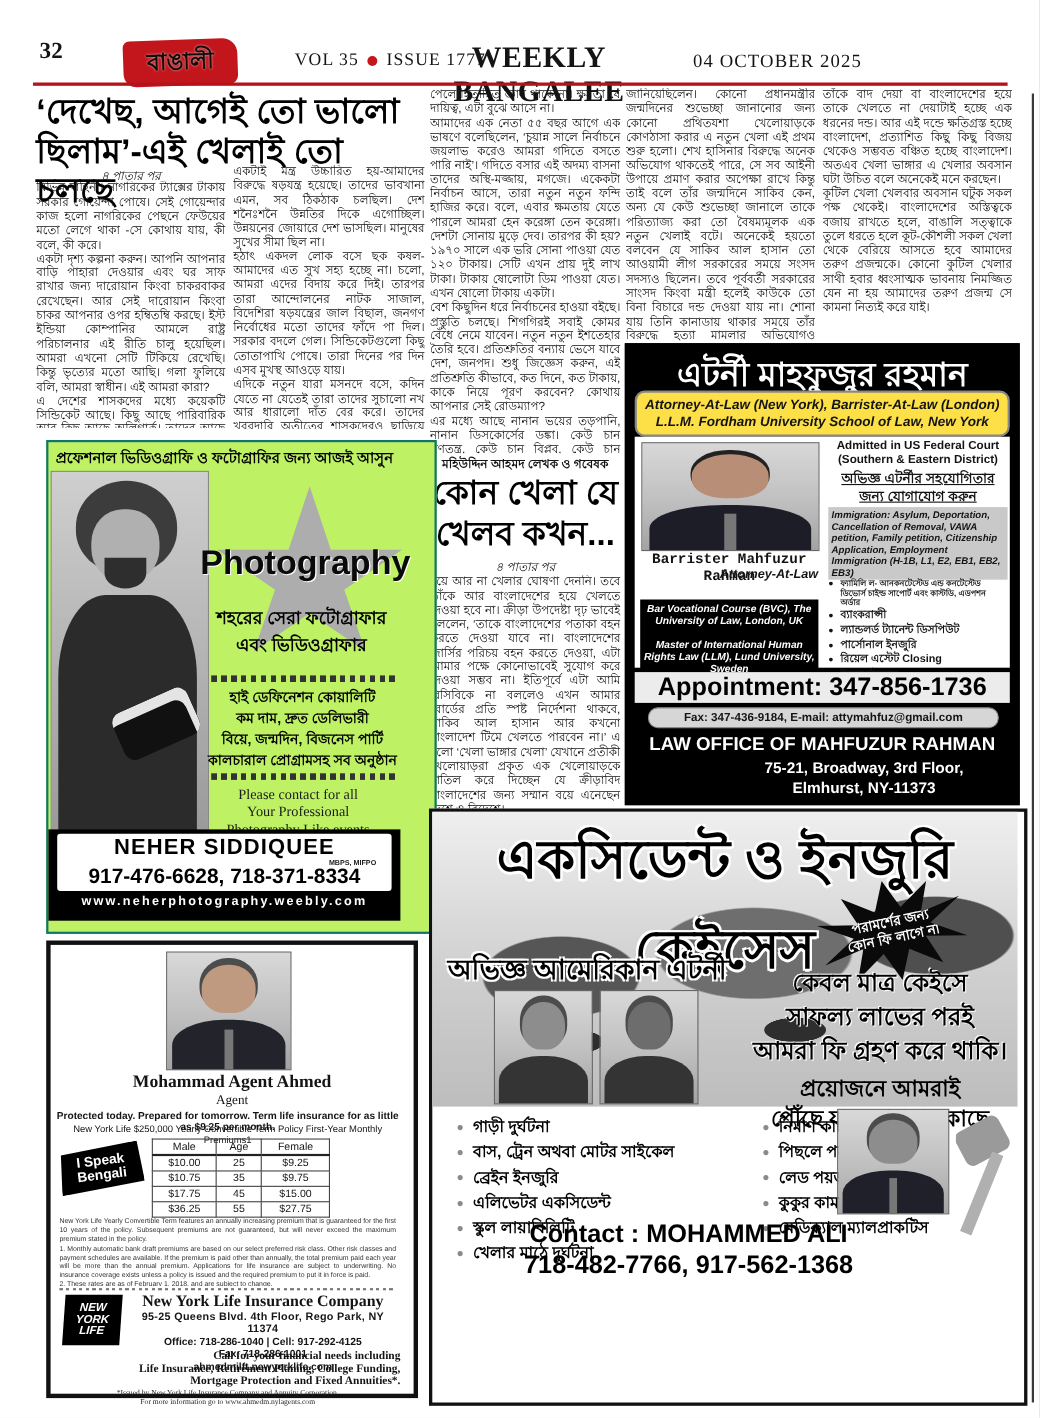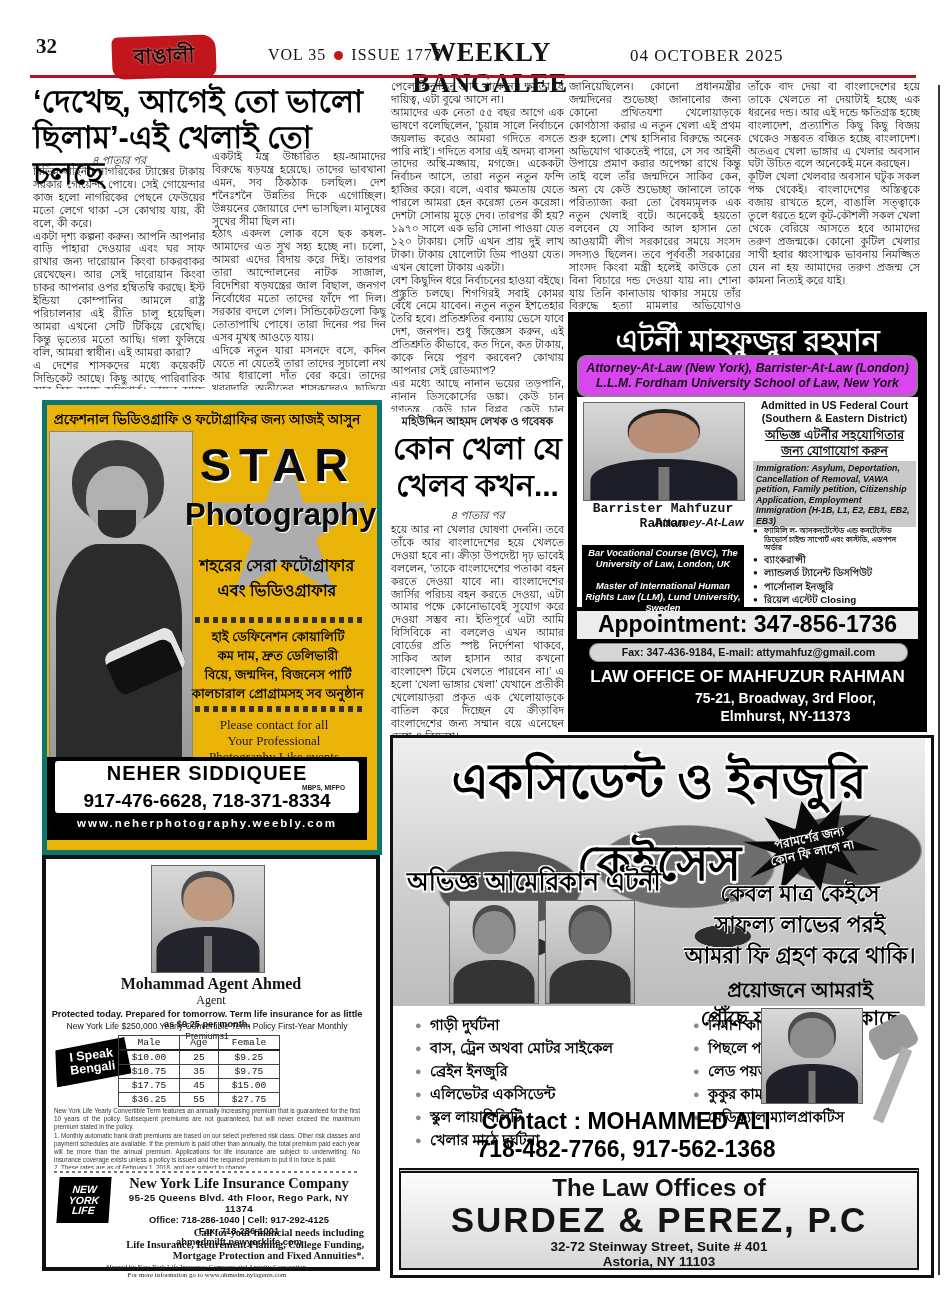--- a/index.html
+++ b/index.html
@@ -33,21 +33,21 @@
   .c4{left:569px;top:80px;width:172px;height:230px;}
   .c5{left:748px;top:80px;width:172px;height:230px;}
   
   .portrait{overflow:hidden;background:linear-gradient(180deg,#d8d8d8 0%,#bfbfbf 55%,#a3a3a3 100%);border:1px solid #666;}
   .portrait .phead{position:absolute;left:50%;top:10%;width:44%;height:42%;transform:translateX(-50%);
         background:#8d8d8d;border-radius:48% 48% 42% 42%;box-shadow:0 -4px 0 2px #4c4c4c;}
   .portrait .pbody{position:absolute;left:50%;bottom:-6%;width:92%;height:48%;transform:translateX(-50%);
         background:#343434;border-radius:46% 46% 0 0;}
   .portrait .ptie{position:absolute;left:50%;bottom:0;width:7%;height:34%;transform:translateX(-50%);background:#777;}
   
-  .star-ad{left:42px;top:400px;width:330px;height:445px;border:5px solid #0f766e;background:#eab308;}
+  .star-ad{left:42px;top:400px;width:330px;height:445px;border:2px solid #0f766e;background:#bef264;padding-left:21px;}
   .star-top{left:6px;top:4px;width:308px;text-align:center;font-weight:800;font-size:13.5px;color:#000;}
   .star-photo{left:2px;top:26px;width:142px;height:326px;background:linear-gradient(180deg,#cfcfcf,#9a9a9a);overflow:hidden;border:1px solid #888;}
   .star-photo .hair{position:absolute;left:22px;top:8px;width:92px;height:84px;background:#3c3c3c;border-radius:50% 50% 46% 46%;}
   .star-photo .face{position:absolute;left:36px;top:34px;width:62px;height:66px;background:#b0b0b0;border-radius:46%;}
   .star-photo .beard{position:absolute;left:48px;top:78px;width:38px;height:28px;background:#2e2e2e;border-radius:0 0 50% 50%;}
   .star-photo .torso{position:absolute;left:6px;top:112px;width:126px;height:220px;background:#2b2b2b;border-radius:34% 34% 0 0;}
   .star-photo .lens{position:absolute;left:58px;top:206px;width:74px;height:46px;background:#111;border-radius:10px;transform:rotate(-24deg);box-shadow:-6px 10px 0 0 #e4e4e4 inset;}
   .star-shape{left:150px;top:40px;width:175px;height:165px;background:#adadad;
       clip-path:polygon(50% 0%,61% 35%,98% 35%,68% 57%,79% 91%,50% 70%,21% 91%,32% 57%,2% 35%,39% 35%);}
   .star-word{left:142px;top:32px;width:178px;text-align:center;font-size:47px;font-weight:900;letter-spacing:8px;color:#0a0a0a;text-shadow:2px 2px 0 #fff;}
@@ -60,21 +60,21 @@
   .star-en{left:134px;top:312px;width:186px;text-align:center;font-family:"Liberation Serif",serif;font-size:13px;line-height:16.2px;white-space:pre-line;color:#1a1a1a;}
   .star-band{left:0px;top:352px;width:320px;height:83px;background:#000;}
   .star-white{position:absolute;left:8px;top:4px;width:304px;height:52px;background:#fff;border-radius:3px;}
   .star-name{position:absolute;left:0;top:1px;width:100%;text-align:center;font-size:20px;font-weight:900;letter-spacing:1px;color:#000;}
   .star-cred{position:absolute;right:14px;top:23px;font-size:6.5px;font-weight:bold;color:#222;}
   .star-phones{position:absolute;left:0;top:29px;width:100%;text-align:center;font-size:19px;font-weight:900;color:#000;}
   .star-web{position:absolute;left:0;top:60px;width:100%;text-align:center;color:#fff;font-size:11.5px;font-weight:bold;letter-spacing:2px;}
   
   .atty-ad{left:568px;top:312px;width:357px;height:418px;background:#000;border:1px solid #000;}
   .atty-title{left:0;top:4px;width:100%;text-align:center;color:#fff;font-size:30px;font-weight:800;}
-  .atty-box1{left:8px;top:42px;width:337px;height:38px;background:#d946ef;border:2px solid #888;border-radius:9px;
+  .atty-box1{left:8px;top:42px;width:337px;height:38px;background:#fde047;border:2px solid #888;border-radius:9px;
              display:flex;flex-direction:column;justify-content:center;text-align:center;font-style:italic;font-weight:bold;font-size:12.3px;line-height:15px;}
   .atty-panel{left:8px;top:84px;width:341px;height:210px;background:#fff;}
   .atty-photo{left:6px;top:5px;width:160px;height:97px;}
   .atty-photo .phead{background:#b98e76;box-shadow:0 -3px 0 1px #222;}
   .atty-photo .pbody{background:#1d1d28;}
   .atty-name{left:0;top:104px;width:172px;text-align:center;font-weight:800;font-size:13px;font-family:Liberation Mono, monospace;}
   .atty-role{left:0;top:119px;width:172px;text-align:center;font-style:italic;font-weight:bold;font-size:11.5px;padding-left:36px;}
   .atty-credbox{left:5px;top:134px;width:162px;height:72px;background:#000;color:#fff;font-style:italic;font-weight:bold;
                 font-size:9.3px;line-height:11px;text-align:center;white-space:pre-line;padding-top:3px;margin-top:14px;}
   .atty-adm{left:176px;top:2px;width:163px;text-align:center;font-weight:800;font-size:10.6px;line-height:13px;white-space:pre-line;}
@@ -94,21 +94,21 @@
   .nyl-photo{left:105px;top:6px;width:112px;height:106px;}
   .nyl-photo .phead{background:#c09a80;}
   .nyl-photo .pbody{background:#23232c;}
   .nyl-name{left:0;top:116px;width:100%;text-align:center;font-family:"Liberation Serif",serif;font-weight:bold;font-size:16px;}
   .nyl-agent{left:0;top:134px;width:100%;text-align:center;font-family:"Liberation Serif",serif;font-size:12px;}
   .nyl-tag{left:2px;top:150px;width:318px;text-align:center;font-weight:800;font-size:9.2px;}
   .nyl-sub{left:2px;top:162px;width:318px;text-align:center;font-size:8.6px;}
   .nyl-badge{left:8px;top:182px;width:76px;height:42px;background:#000;transform:rotate(-7deg);
              clip-path:polygon(4% 12%,96% 0%,100% 88%,0% 100%);display:flex;align-items:center;justify-content:center;
              color:#fff;font-weight:900;font-size:12.5px;line-height:13px;text-align:center;white-space:pre-line;}
-  .nyl-table{left:72px;top:176px;width:162px;border-collapse:collapse;font-family:Liberation Mono, monospace;}
+  .nyl-table{left:92px;top:176px;width:162px;border-collapse:collapse;}
   .nyl-table th,.nyl-table td{border:1px solid #444;font-size:9.6px;padding:1px 6px;text-align:center;}
   .nyl-table th{font-weight:normal;border-bottom:2px solid #222;}
   .nyl-fine{left:8px;top:248px;width:306px;height:62px;font-size:6.3px;line-height:8.2px;text-align:justify;white-space:pre-line;color:#333;overflow:hidden;}
   .nyl-div{left:8px;top:312px;width:306px;height:2px;background:repeating-linear-gradient(90deg,#777 0 3px,transparent 3px 6px);}
   .nyl-logo{left:12px;top:318px;width:52px;height:46px;background:#000;color:#fff;display:flex;align-items:center;justify-content:center;
             font-weight:900;font-style:italic;font-size:10.5px;line-height:10.5px;text-align:center;white-space:pre-line;transform:skewX(-4deg);}
   .nyl-co{left:68px;top:316px;width:250px;text-align:center;}
   .nyl-co .co1{font-family:"Liberation Serif",serif;font-weight:bold;font-size:14.5px;}
   .nyl-co .co2{font-weight:800;font-size:9.8px;letter-spacing:.3px;}
   .nyl-co .co3,.nyl-co .co4,.nyl-co .co5{font-weight:bold;font-size:9.4px;}
@@ -201,21 +201,20 @@
   <div class="abs star-ad">
     <div class="abs star-top">প্রফেশনাল ভিডিওগ্রাফি ও ফটোগ্রাফির জন্য আজই আসুন</div>
     <div class="abs star-photo">
       <div class="hair"></div>
       <div class="face"></div>
       <div class="beard"></div>
       <div class="torso"></div>
       <div class="lens"></div>
     </div>
     <div class="abs star-shape"></div>
-    <div class="abs star-word">STAR</div>
     <div class="abs photog-word">Photography</div>
     <div class="abs star-sub">শহরের সেরা ফটোগ্রাফার
 এবং ভিডিওগ্রাফার</div>
     <div class="abs dotrow d1"></div>
     <div class="abs star-feats">হাই ডেফিনেশন কোয়ালিটি
 কম দাম, দ্রুত ডেলিভারী
 বিয়ে, জন্মদিন, বিজনেস পার্টি
 কালচারাল প্রোগ্রামসহ সব অনুষ্ঠান</div>
     <div class="abs dotrow d2"></div>
     <div class="abs star-en">Please contact for all
@@ -373,21 +372,15 @@
       <div class="phead"></div>
       <div class="pbody"></div>
       <div class="ptie"></div>
     </div>
     <div class="abs acc-gavel">
       <div class="gh"></div>
       <div class="gs"></div>
     </div>
     <div class="abs acc-contact">Contact : MOHAMMED ALI</div>
     <div class="abs acc-phones">718-482-7766, 917-562-1368</div>
-    <div class="abs acc-firm">
-      <div class="acc-f1">The Law Offices of</div>
-      <div class="acc-f2">SURDEZ &amp; PEREZ, P.C</div>
-      <div class="acc-a1">32-72 Steinway Street, Suite # 401</div>
-      <div class="acc-a2">Astoria, NY 11103</div>
-    </div>
   </div>
 
 </div>
 
 </body></html>

